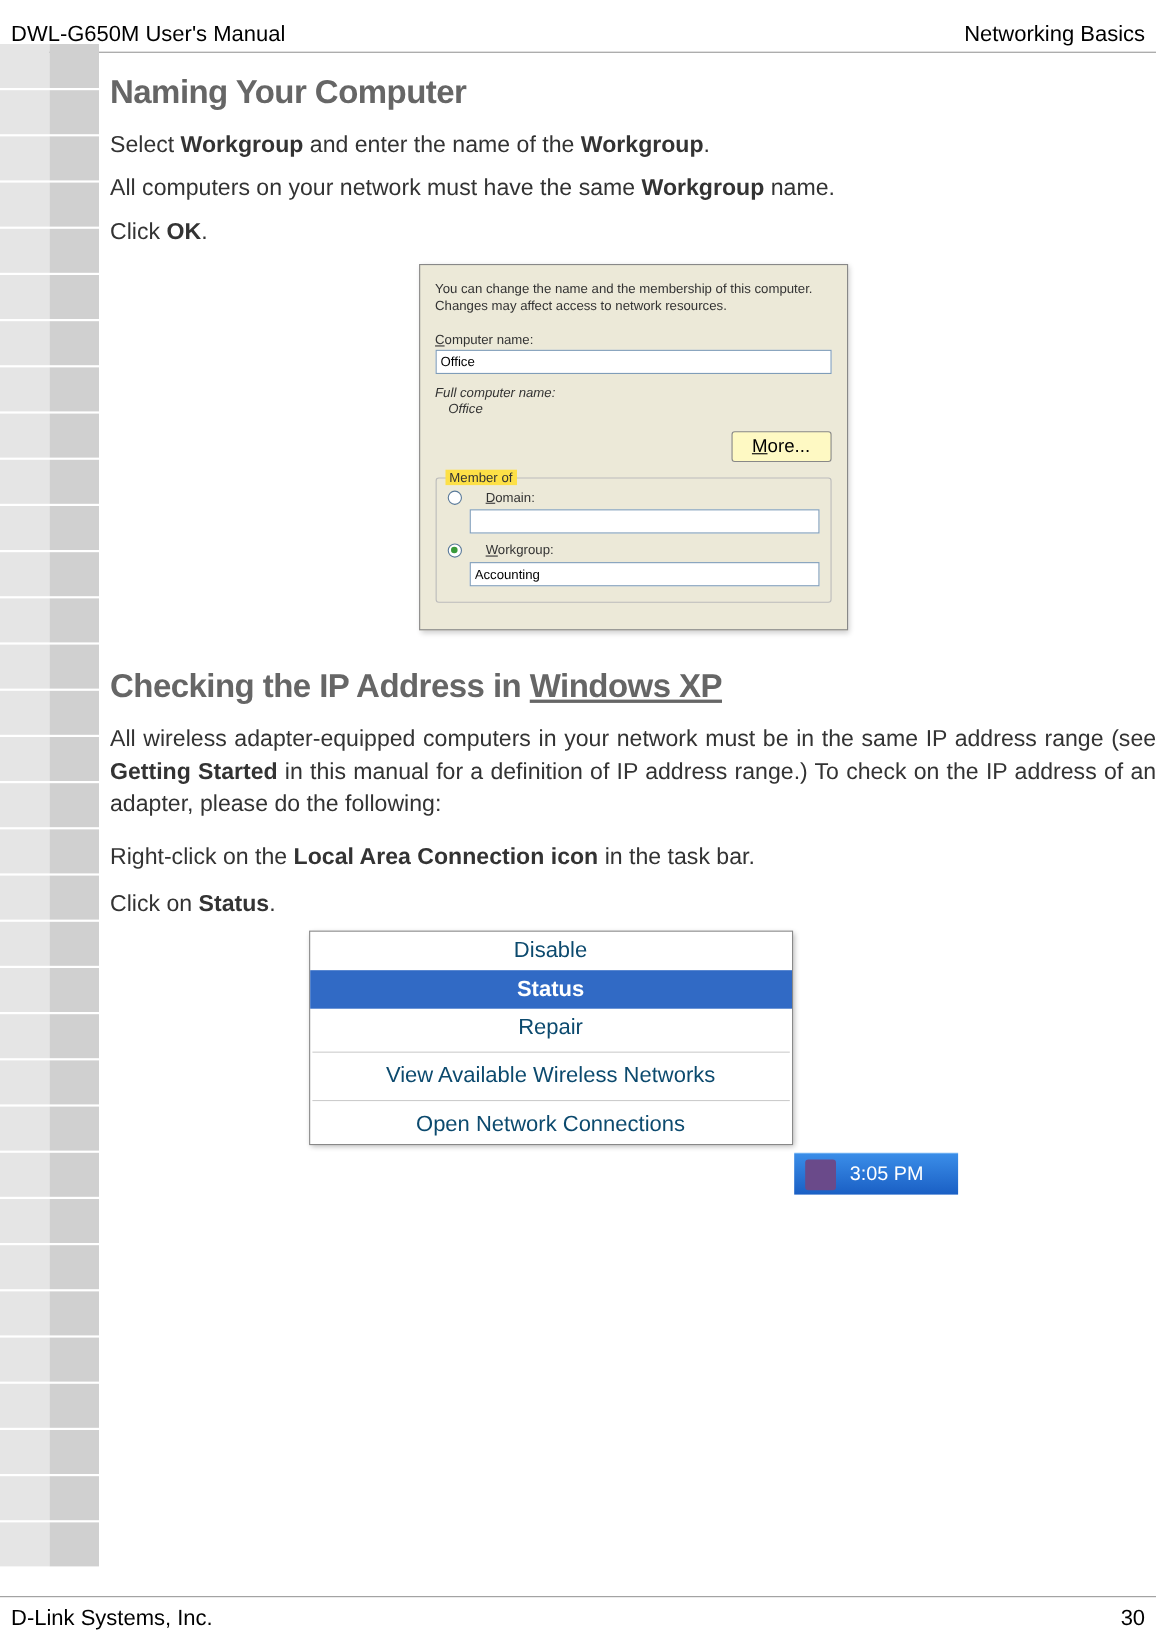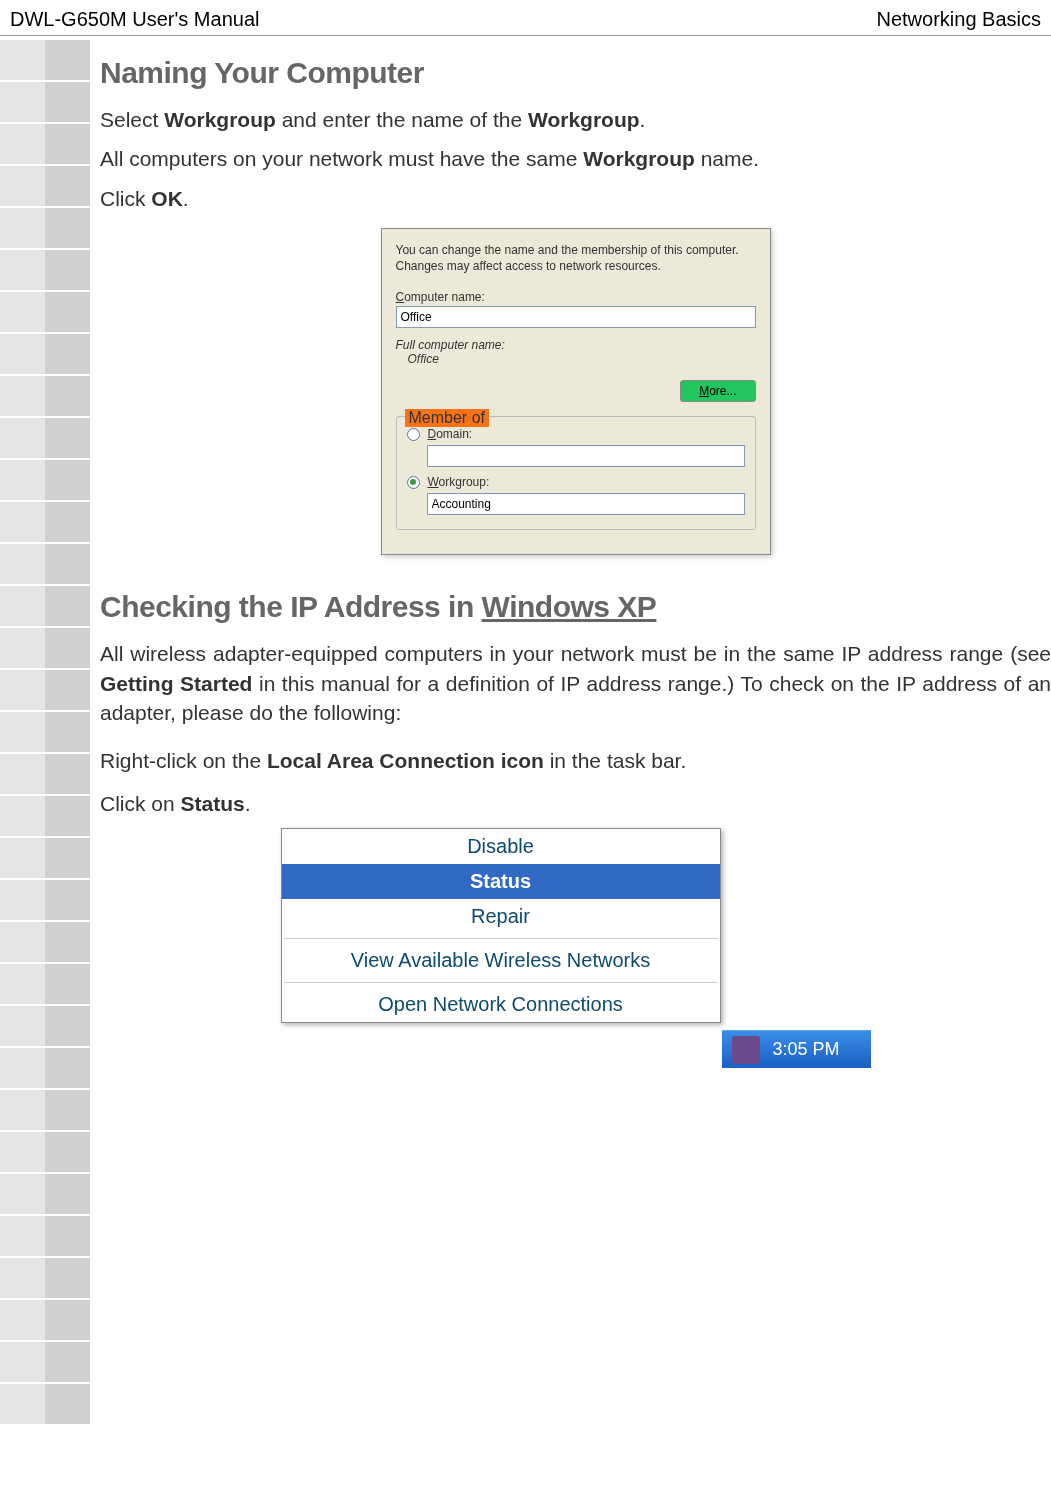--- a/index.html
+++ b/index.html
@@ -17,21 +17,21 @@
     .page {
       width: 100%;
       height: 100%;
       position: relative;
       padding: 0;
     }
     .header {
       display: flex;
       justify-content: space-between;
       border-bottom: 1px solid #999;
-      padding: 8px 10px 4px 10px;
+      padding: 20px 10px 4px 10px;
       font-size: 20px;
     }
     .header-left {
       font-family: Arial, sans-serif;
     }
     .header-right {
       font-family: Arial, sans-serif;
     }
     .sidebar {
       position: absolute;
@@ -145,48 +145,48 @@
     }
     .full-name-val {
       padding-left: 12px;
     }
     .more-row {
       text-align: right;
       margin-top: 14px;
       margin-bottom: 14px;
     }
     .xp-btn {
-      background: #22c55e;
+      background: #fef9c3;
       border: 1px solid #888;
       border-radius: 3px;
       padding: 3px 18px;
       font-family: Tahoma, sans-serif;
-      font-size: 12px;
+      font-size: 17px;
       cursor: pointer;
     }
     .groupbox {
       border: 1px solid #bbb;
       border-radius: 3px;
       padding: 10px 10px 14px 10px;
       margin-bottom: 14px;
       position: relative;
     }
     .groupbox-title {
       position: absolute;
       top: -8px;
       left: 8px;
-      background: #f97316;
+      background: #fde047;
       padding: 0 4px;
-      font-size: 16px;
+      font-size: 12px;
     }
     .radio-row {
       display: flex;
       align-items: center;
       margin-bottom: 4px;
-      gap: 8px;
+      gap: 22px;
     }
     .radio {
       width: 13px;
       height: 13px;
       border-radius: 50%;
       border: 1px solid #5a7a9a;
       background: #fff;
       display: inline-flex;
       align-items: center;
       justify-content: center;
@@ -503,13 +503,17 @@
           <div class="menu-item">Open Network Connections</div>
         </div>
         <div class="taskbar-clock">
           <div class="tray-icon"></div>
           <span>3:05 PM</span>
         </div>
       </div>
     </div>
   </div>
 
+  <div class="footer">
+    <span>D-Link Systems, Inc.</span>
+    <span>30</span>
+  </div>
 </div>
 
 </body></html>

